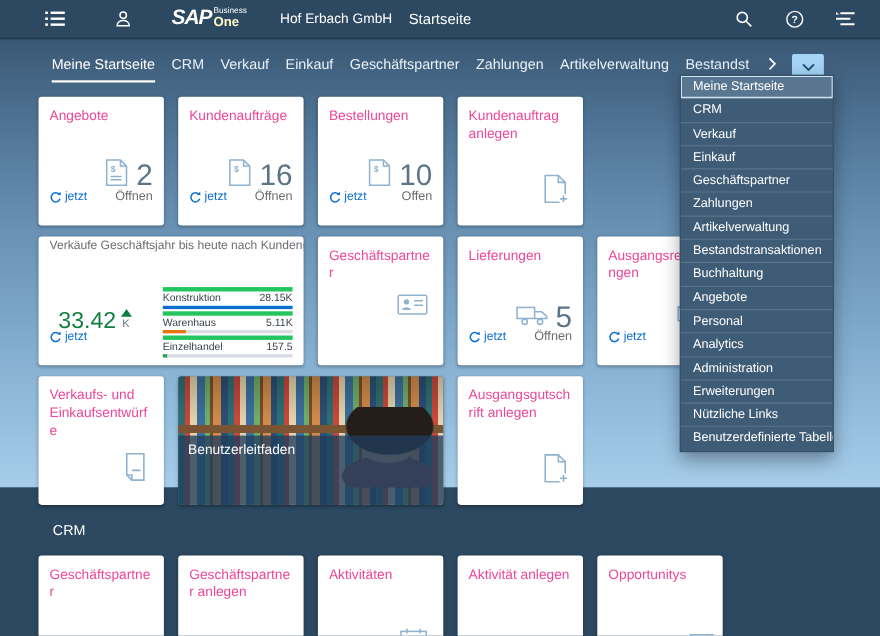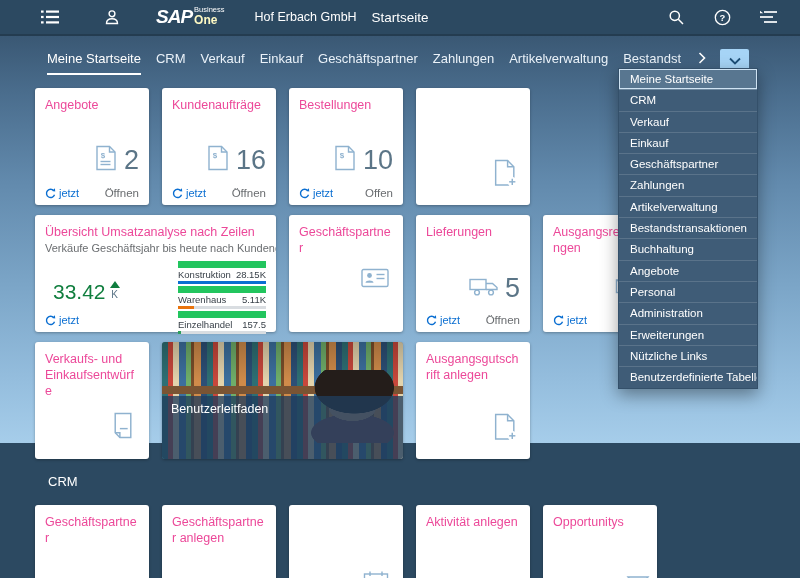--- a/index.html
+++ b/index.html
@@ -45,32 +45,32 @@
 
   
   .tile { position:absolute; width:114px; height:117px; background:#fff; border-radius:3px;
           box-shadow:0 1px 3px rgba(0,0,0,.3); cursor:pointer; }
   .tile.wide { width:241px; }
   .t-title { padding:9px 10px 0; font-size:12.5px; color:#ec4899; line-height:1.28; overflow-wrap:anywhere; }
   .t-sub { padding:2px 10px 0; font-size:11px; color:#6a6d70; white-space:nowrap; overflow:hidden; }
   .count-wrap { position:absolute; right:10px; bottom:30px; display:flex; align-items:center; gap:6px; color:#8fb2cf; }
   .count { font-size:27px; color:#5b7587; line-height:1; }
   .corner-icon { position:absolute; color:#8fb2cf; }
-  .t-footer { position:absolute; left:10px; right:10px; bottom:6px; display:flex; justify-content:space-between; align-items:center; }
+  .t-footer { position:absolute; left:10px; right:10px; bottom:20px; display:flex; justify-content:space-between; align-items:center; }
   .refresh { color:#0a6ed1; font-size:11px; display:flex; align-items:center; gap:3px; cursor:pointer; }
   .action { color:#6a6d70; font-size:11.5px; cursor:pointer; }
 
   
   .kpi-block { position:absolute; left:18px; top:66px; display:flex; align-items:flex-start; gap:4px; }
   .kpi-num { font-size:21px; color:#107e3e; line-height:1; }
   .kpi-col { display:flex; flex-direction:column; align-items:center; line-height:1; }
   .kpi-arrow { width:0; height:0; border-left:5px solid transparent; border-right:5px solid transparent; border-bottom:7px solid #0f7d3e; }
   .kpi-unit { font-size:10px; color:#5b7587; margin-top:2px; }
   .microchart { position:absolute; right:10px; top:46px; width:118px; }
-  .crow { border-top:7px solid #22c55e; padding:1px 0 2px;margin-left:30px; }
+  .crow { border-top:4px solid #22c55e; padding:1px 0 2px; }
   .crow-line { display:flex; justify-content:space-between; font-size:9.5px; line-height:11px; color:#394149; }
   .bar { height:3px; background:#d9dde1; margin-top:1px; }
   .bar-fill { height:100%; }
 
   
   .image-tile { overflow:hidden; background:#5d7fa0; }
   .bl-photo { position:absolute; inset:0;
     background-image:
       linear-gradient(180deg, rgba(0,0,0,.22), rgba(0,0,0,0) 34%),
       linear-gradient(180deg, rgba(0,0,0,0) 0 44px, #7a5433 44px 52px, rgba(0,0,0,0) 52px),
@@ -172,20 +172,21 @@
       <div class="mi">CRM</div>
       <div class="mi">Verkauf</div>
       <div class="mi">Einkauf</div>
       <div class="mi">Geschäftspartner</div>
       <div class="mi">Zahlungen</div>
       <div class="mi">Artikelverwaltung</div>
       <div class="mi">Bestandstransaktionen</div>
       <div class="mi">Buchhaltung</div>
       <div class="mi">Angebote</div>
       <div class="mi">Personal</div>
+      <div class="mi">Analytics</div>
       <div class="mi">Administration</div>
       <div class="mi">Erweiterungen</div>
       <div class="mi">Nützliche Links</div>
       <div class="mi">Benutzerdefinierte Tabellen</div>
     </div>
 
     <div class="tile" style="left:35px;top:52px">
       <div class="t-title">Angebote</div>
       <div class="count-wrap">
         <span><svg width="24" height="26" viewBox="0 0 22 26" fill="none" stroke="#8fb2cf" stroke-width="1.4">
@@ -247,33 +248,33 @@
               <path d="M10.4 7.4 A4.5 4.5 0 1 1 9.6 3"></path>
               <path d="M10.8 0.4 l0.4 3.4 -3.4 -0.6 z" fill="#0a6ed1" stroke="none"></path>
             </svg>
             <span>jetzt</span>
           </span>
         <span class="action">Offen</span>
       </div>
     </div>
 
     <div class="tile" style="left:416px;top:52px">
+      <div class="t-title">Kundenauftrag anlegen</div>
       <span class="corner-icon" style="right:12px;bottom:14px">
         <svg width="26" height="28" viewBox="0 0 24 27" fill="none" stroke="#8fb2cf" stroke-width="1.4">
             <path d="M3 1.5 h11.5 l6 6 V25 H3 z"></path>
             <path d="M14.5 1.5 v6 h6"></path>
             <circle cx="19" cy="22" r="4.6" fill="#fff" stroke="none"></circle>
             <line x1="19" y1="19" x2="19" y2="25"></line>
             <line x1="16" y1="22" x2="22" y2="22"></line>
           </svg>
       </span>
     </div>
 
     <div class="tile wide" style="left:35px;top:179px">
-      <div class="t-title">Übersicht Umsatzanalyse nach Zeilen</div>
       <div class="t-sub">Verkäufe Geschäftsjahr bis heute nach Kundengrup...</div>
       <div class="kpi-block">
         <span class="kpi-num">33.42</span>
         <span class="kpi-col">
           <span class="kpi-arrow"></span>
           <span class="kpi-unit">K</span>
         </span>
       </div>
       <div class="microchart">
         <div class="crow">
@@ -405,20 +406,21 @@
 
     <div class="section-title">CRM</div>
 
     <div class="tile" style="left:35px;top:469px">
       <div class="t-title">Geschäftspartner</div>
     </div>
     <div class="tile" style="left:162px;top:469px">
       <div class="t-title">Geschäftspartner anlegen</div>
     </div>
     <div class="tile" style="left:289px;top:469px">
+      <div class="t-title">Aktivitäten</div>
       <span class="corner-icon" style="right:14px;top:66px">
         <svg width="26" height="24" viewBox="0 0 26 24" fill="none" stroke="#8fb2cf" stroke-width="1.4">
             <rect x="1.5" y="3" width="23" height="19.5"></rect>
             <line x1="1.5" y1="8" x2="24.5" y2="8"></line>
             <line x1="7" y1="0.5" x2="7" y2="5"></line>
             <line x1="19" y1="0.5" x2="19" y2="5"></line>
           </svg>
       </span>
     </div>
     <div class="tile" style="left:416px;top:469px">

